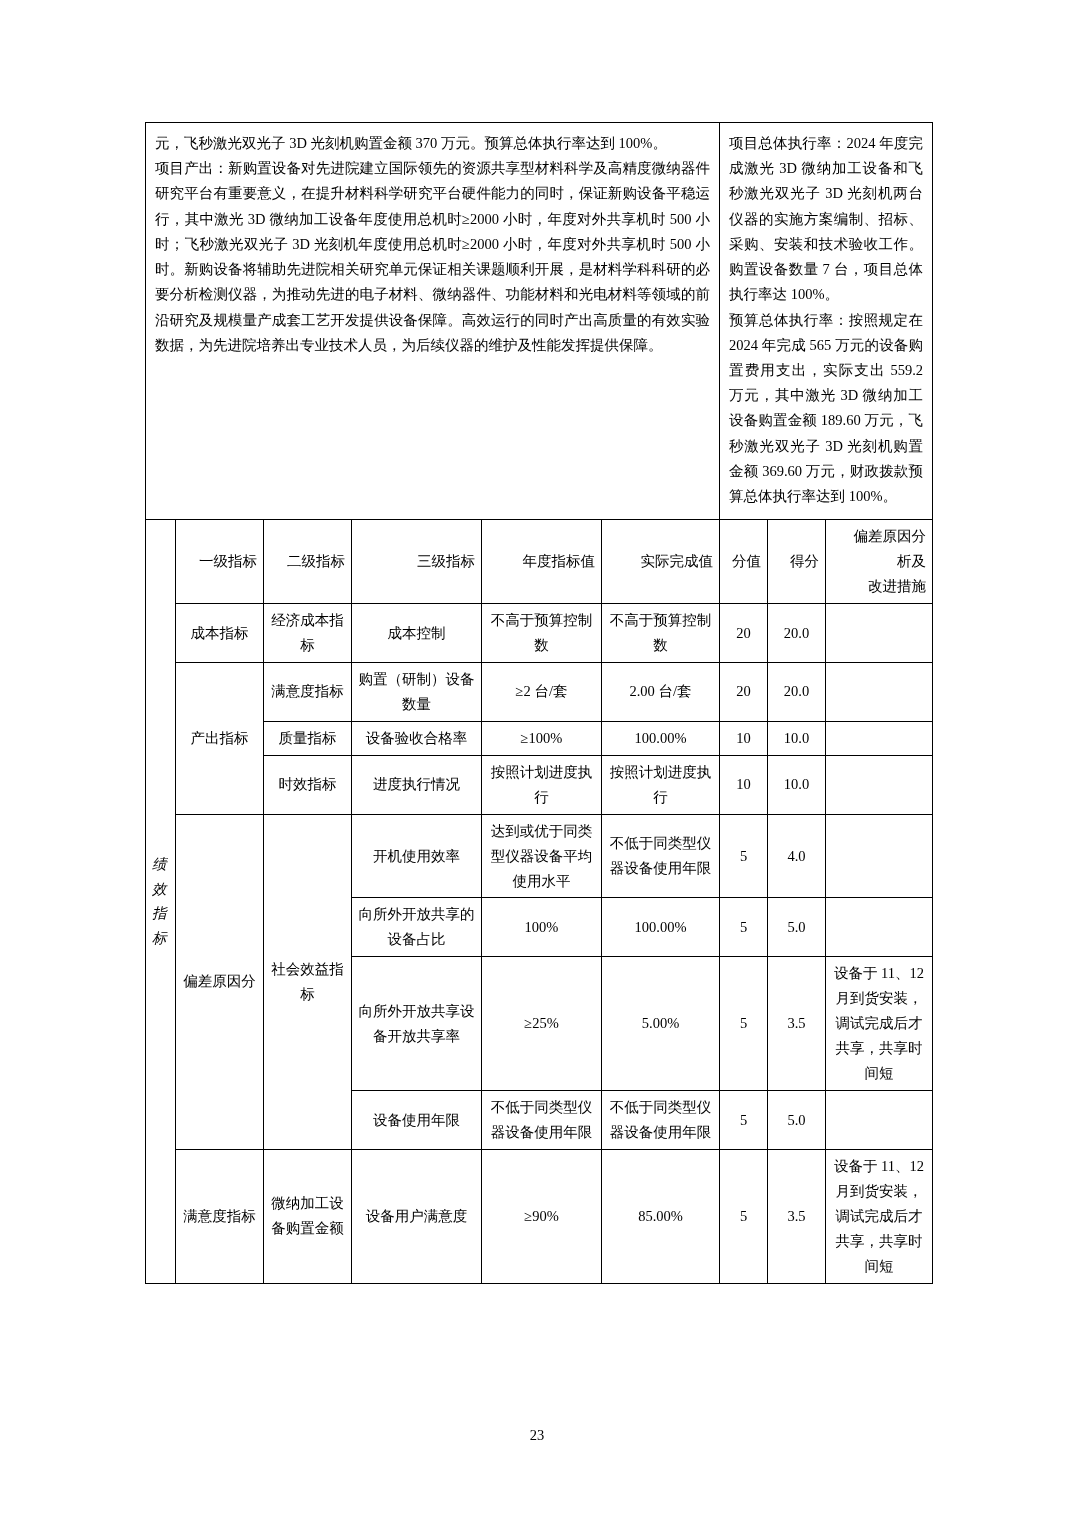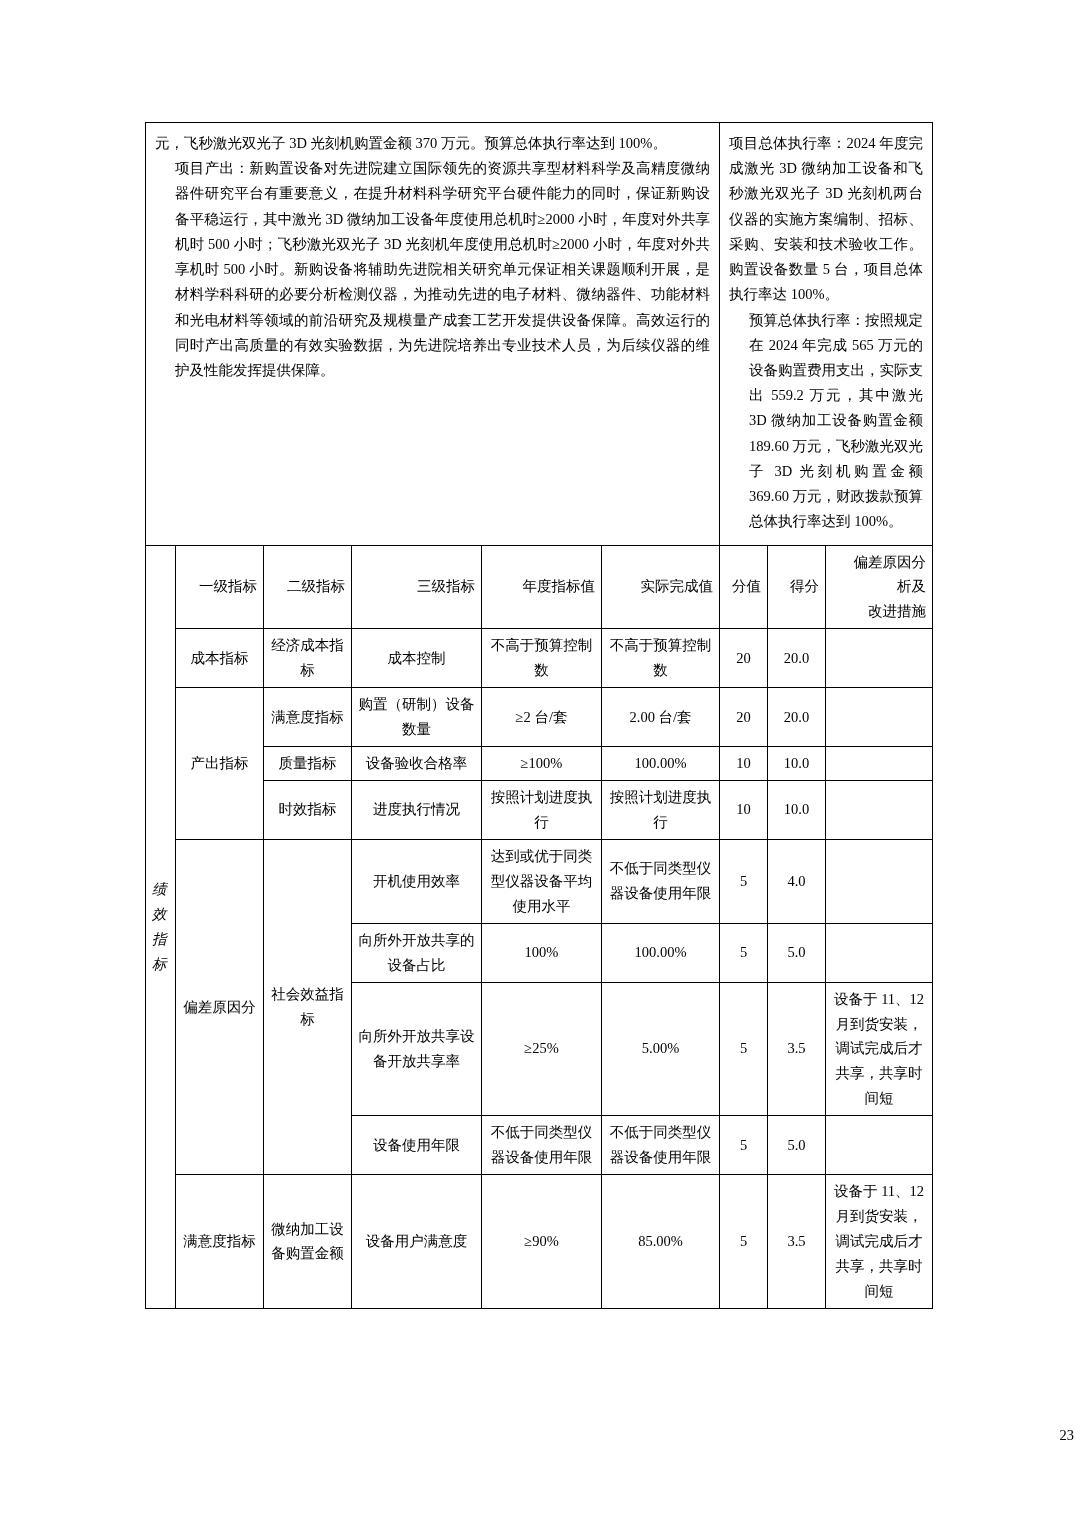--- a/index.html
+++ b/index.html
@@ -40,39 +40,39 @@
   }
   td.txt-block {
     vertical-align: top;
     text-align: justify;
     text-justify: inter-ideograph;
     padding: 8px 9px 10px 9px;
     line-height: 1.74;
   }
   .ctr { text-align: center; }
   .p { margin: 0; }
-  .p + .p { margin-top: 0px; margin-left: 20px; }
+  .p + .p { margin-top: 0px; }
   .side-label {
     text-align: center;
     font-size: 14.5px;
     line-height: 1.85;
     letter-spacing: 3px;
     font-style: italic;
   }
   .hdr {
     text-align: right;
     font-size: 14.5px;
     line-height: 1.7;
   }
   .pagenum {
     position: absolute;
     left: 0;
     top: 1415px;
     width: 1074px;
-    text-align: right;
+    text-align: center;
     font-size: 14.5px;
     font-family: "Liberation Serif", serif;
   }
 </style>
 </head>
 <body>
 
 <div class="page">
 
   <table class="doc-table">
@@ -88,21 +88,21 @@
       <col style="width:107px">
     </colgroup>
 
     <tbody>
         <tr>
       <td class="txt-block" colspan="6">
         <p class="p">元，飞秒激光双光子 3D 光刻机购置金额 370 万元。预算总体执行率达到 100%。</p>
         <p class="p">项目产出：新购置设备对先进院建立国际领先的资源共享型材料科学及高精度微纳器件研究平台有重要意义，在提升材料科学研究平台硬件能力的同时，保证新购设备平稳运行，其中激光 3D 微纳加工设备年度使用总机时≥2000 小时，年度对外共享机时 500 小时；飞秒激光双光子 3D 光刻机年度使用总机时≥2000 小时，年度对外共享机时 500 小时。新购设备将辅助先进院相关研究单元保证相关课题顺利开展，是材料学科科研的必要分析检测仪器，为推动先进的电子材料、微纳器件、功能材料和光电材料等领域的前沿研究及规模量产成套工艺开发提供设备保障。高效运行的同时产出高质量的有效实验数据，为先进院培养出专业技术人员，为后续仪器的维护及性能发挥提供保障。</p>
       </td>
       <td class="txt-block" colspan="3">
-        <p class="p">项目总体执行率：2024 年度完成激光 3D 微纳加工设备和飞秒激光双光子 3D 光刻机两台仪器的实施方案编制、招标、采购、安装和技术验收工作。购置设备数量 5 台，项目总体执行率达 100%。</p>
+        <p class="p">项目总体执行率：2024 年度完成激光 3D 微纳加工设备和飞秒激光双光子 3D 光刻机两台仪器的实施方案编制、招标、采购、安装和技术验收工作。购置设备数量 7 台，项目总体执行率达 100%。</p>
         <p class="p">预算总体执行率：按照规定在 2024 年完成 565 万元的设备购置费用支出，实际支出 559.2 万元，其中激光 3D 微纳加工设备购置金额 189.60 万元，飞秒激光双光子 3D 光刻机购置金额 369.60 万元，财政拨款预算总体执行率达到 100%。</p>
       </td>
     </tr>
 
     <tr>
       <td class="side-label" rowspan="10">
         <div>绩效指标</div>
       </td>
       <td class="hdr">一级指标</td>
       <td class="hdr">二级指标</td>

